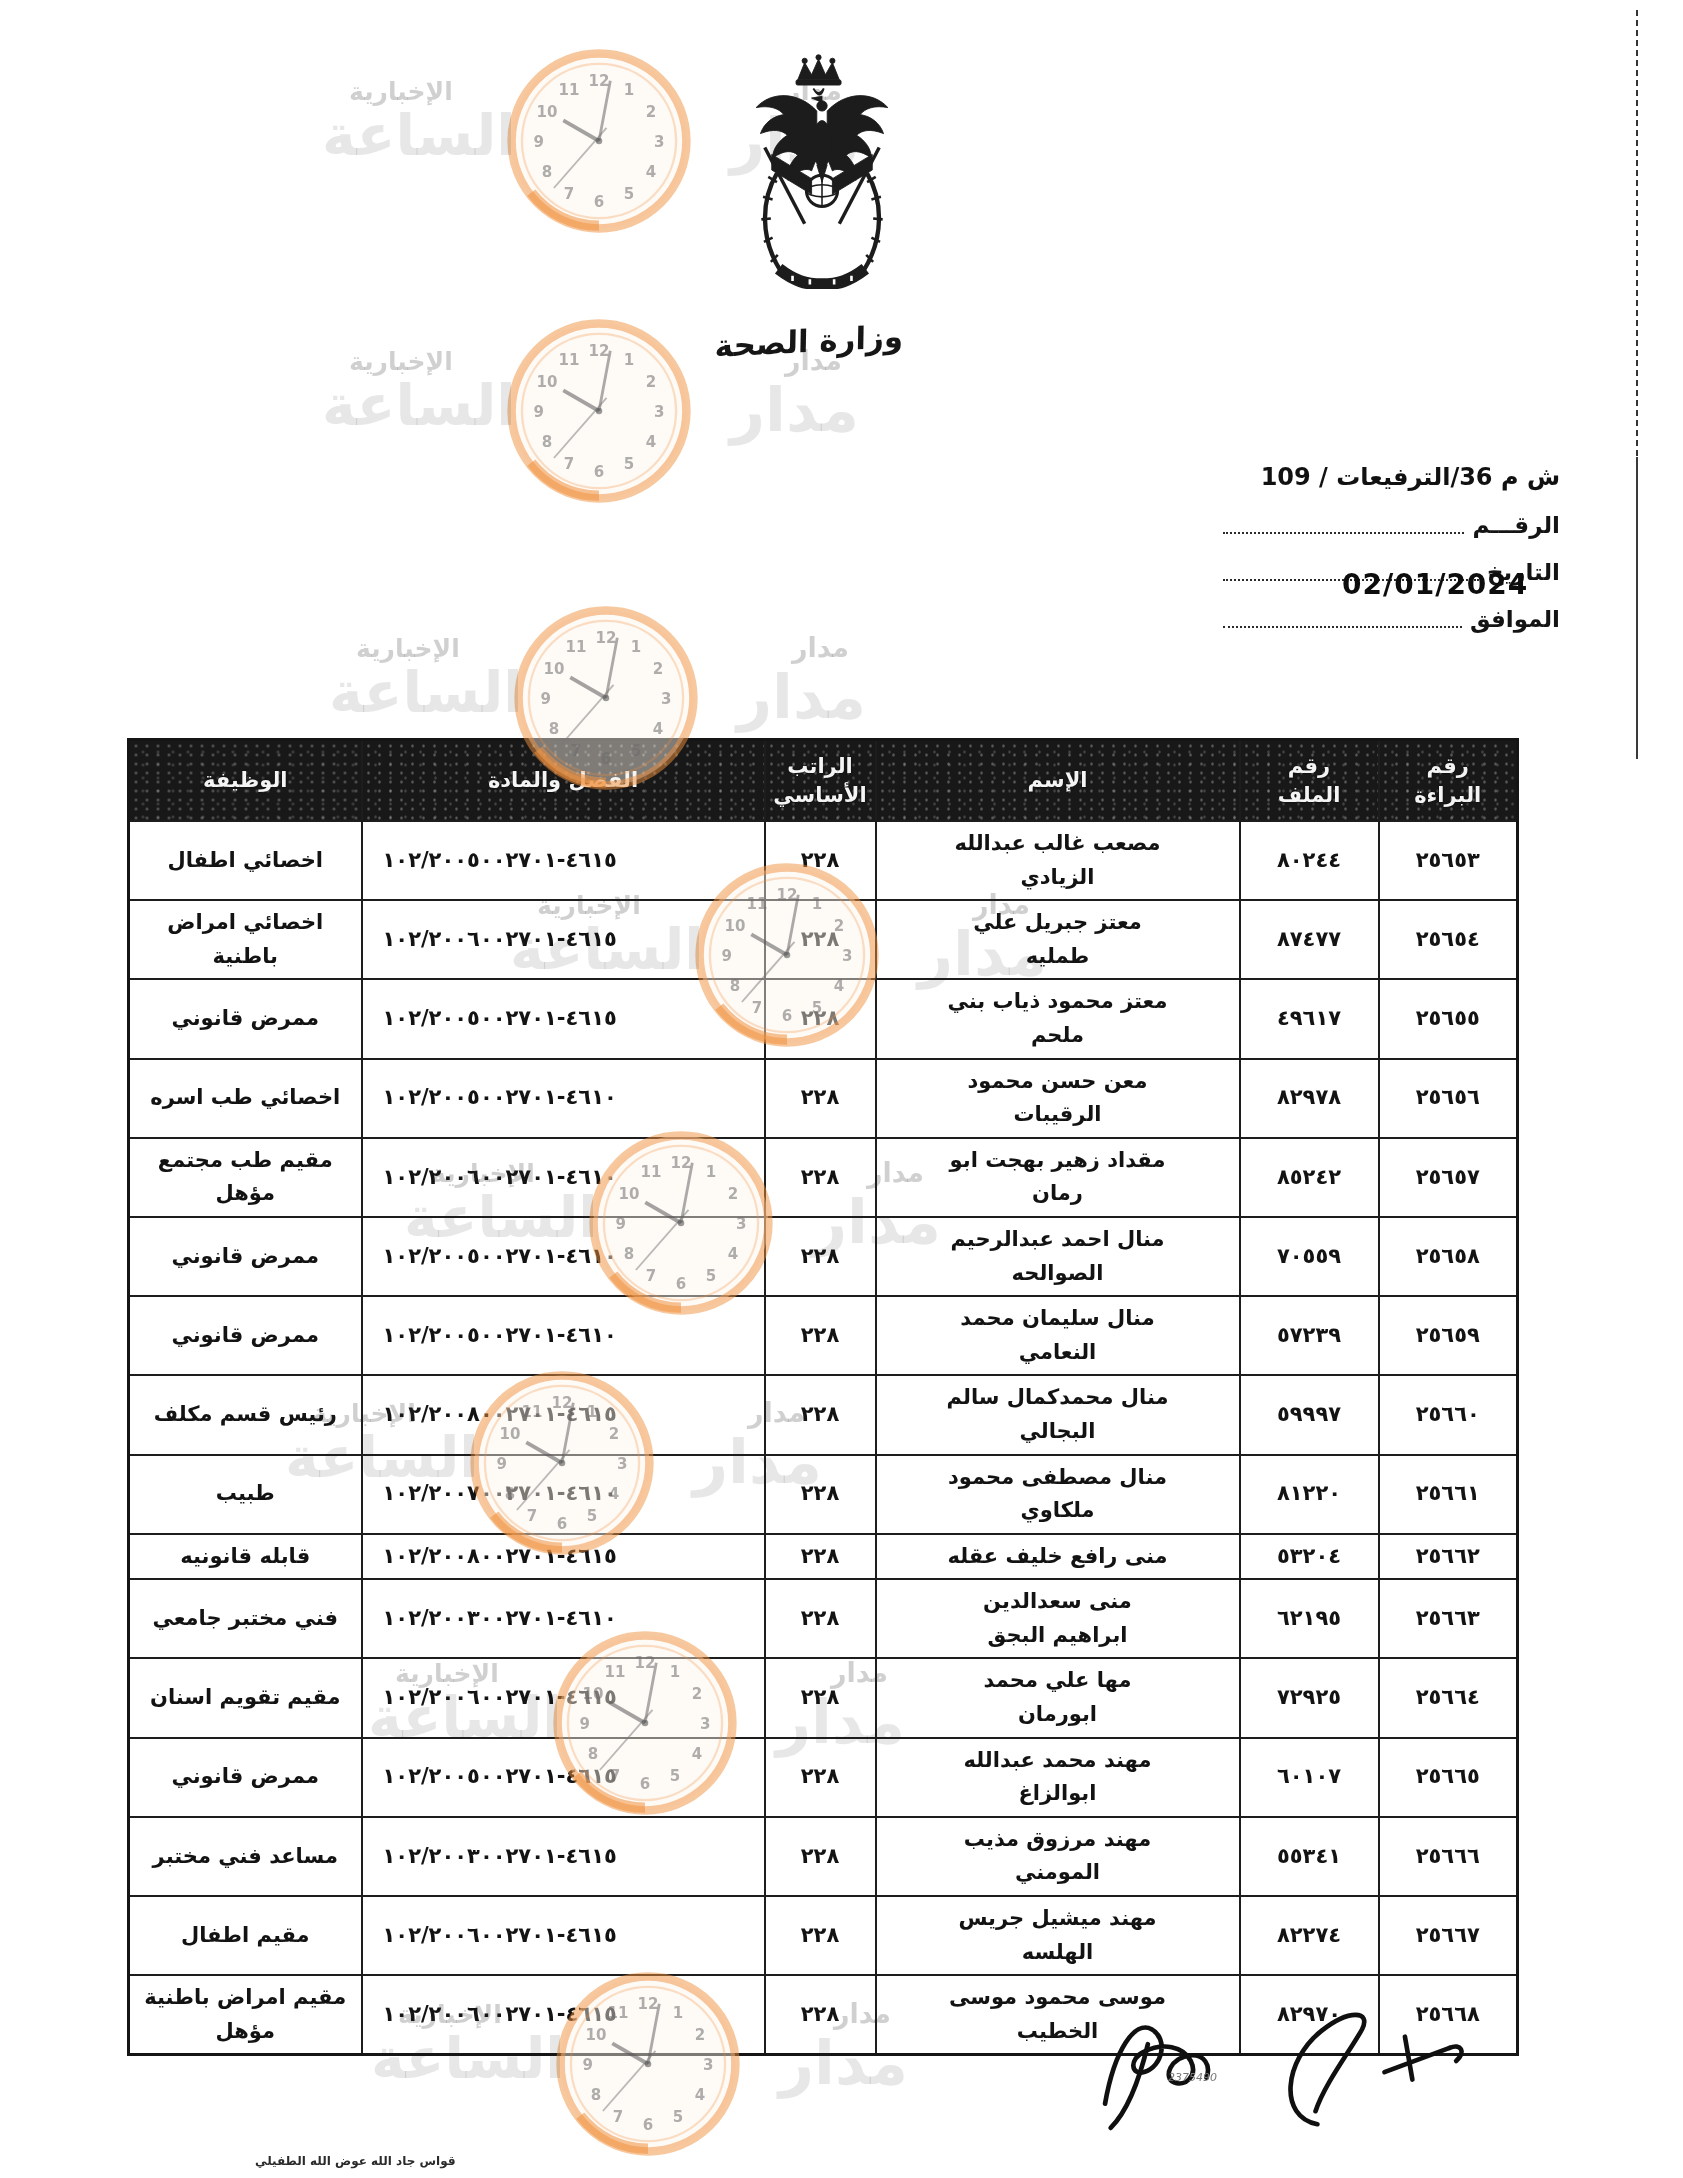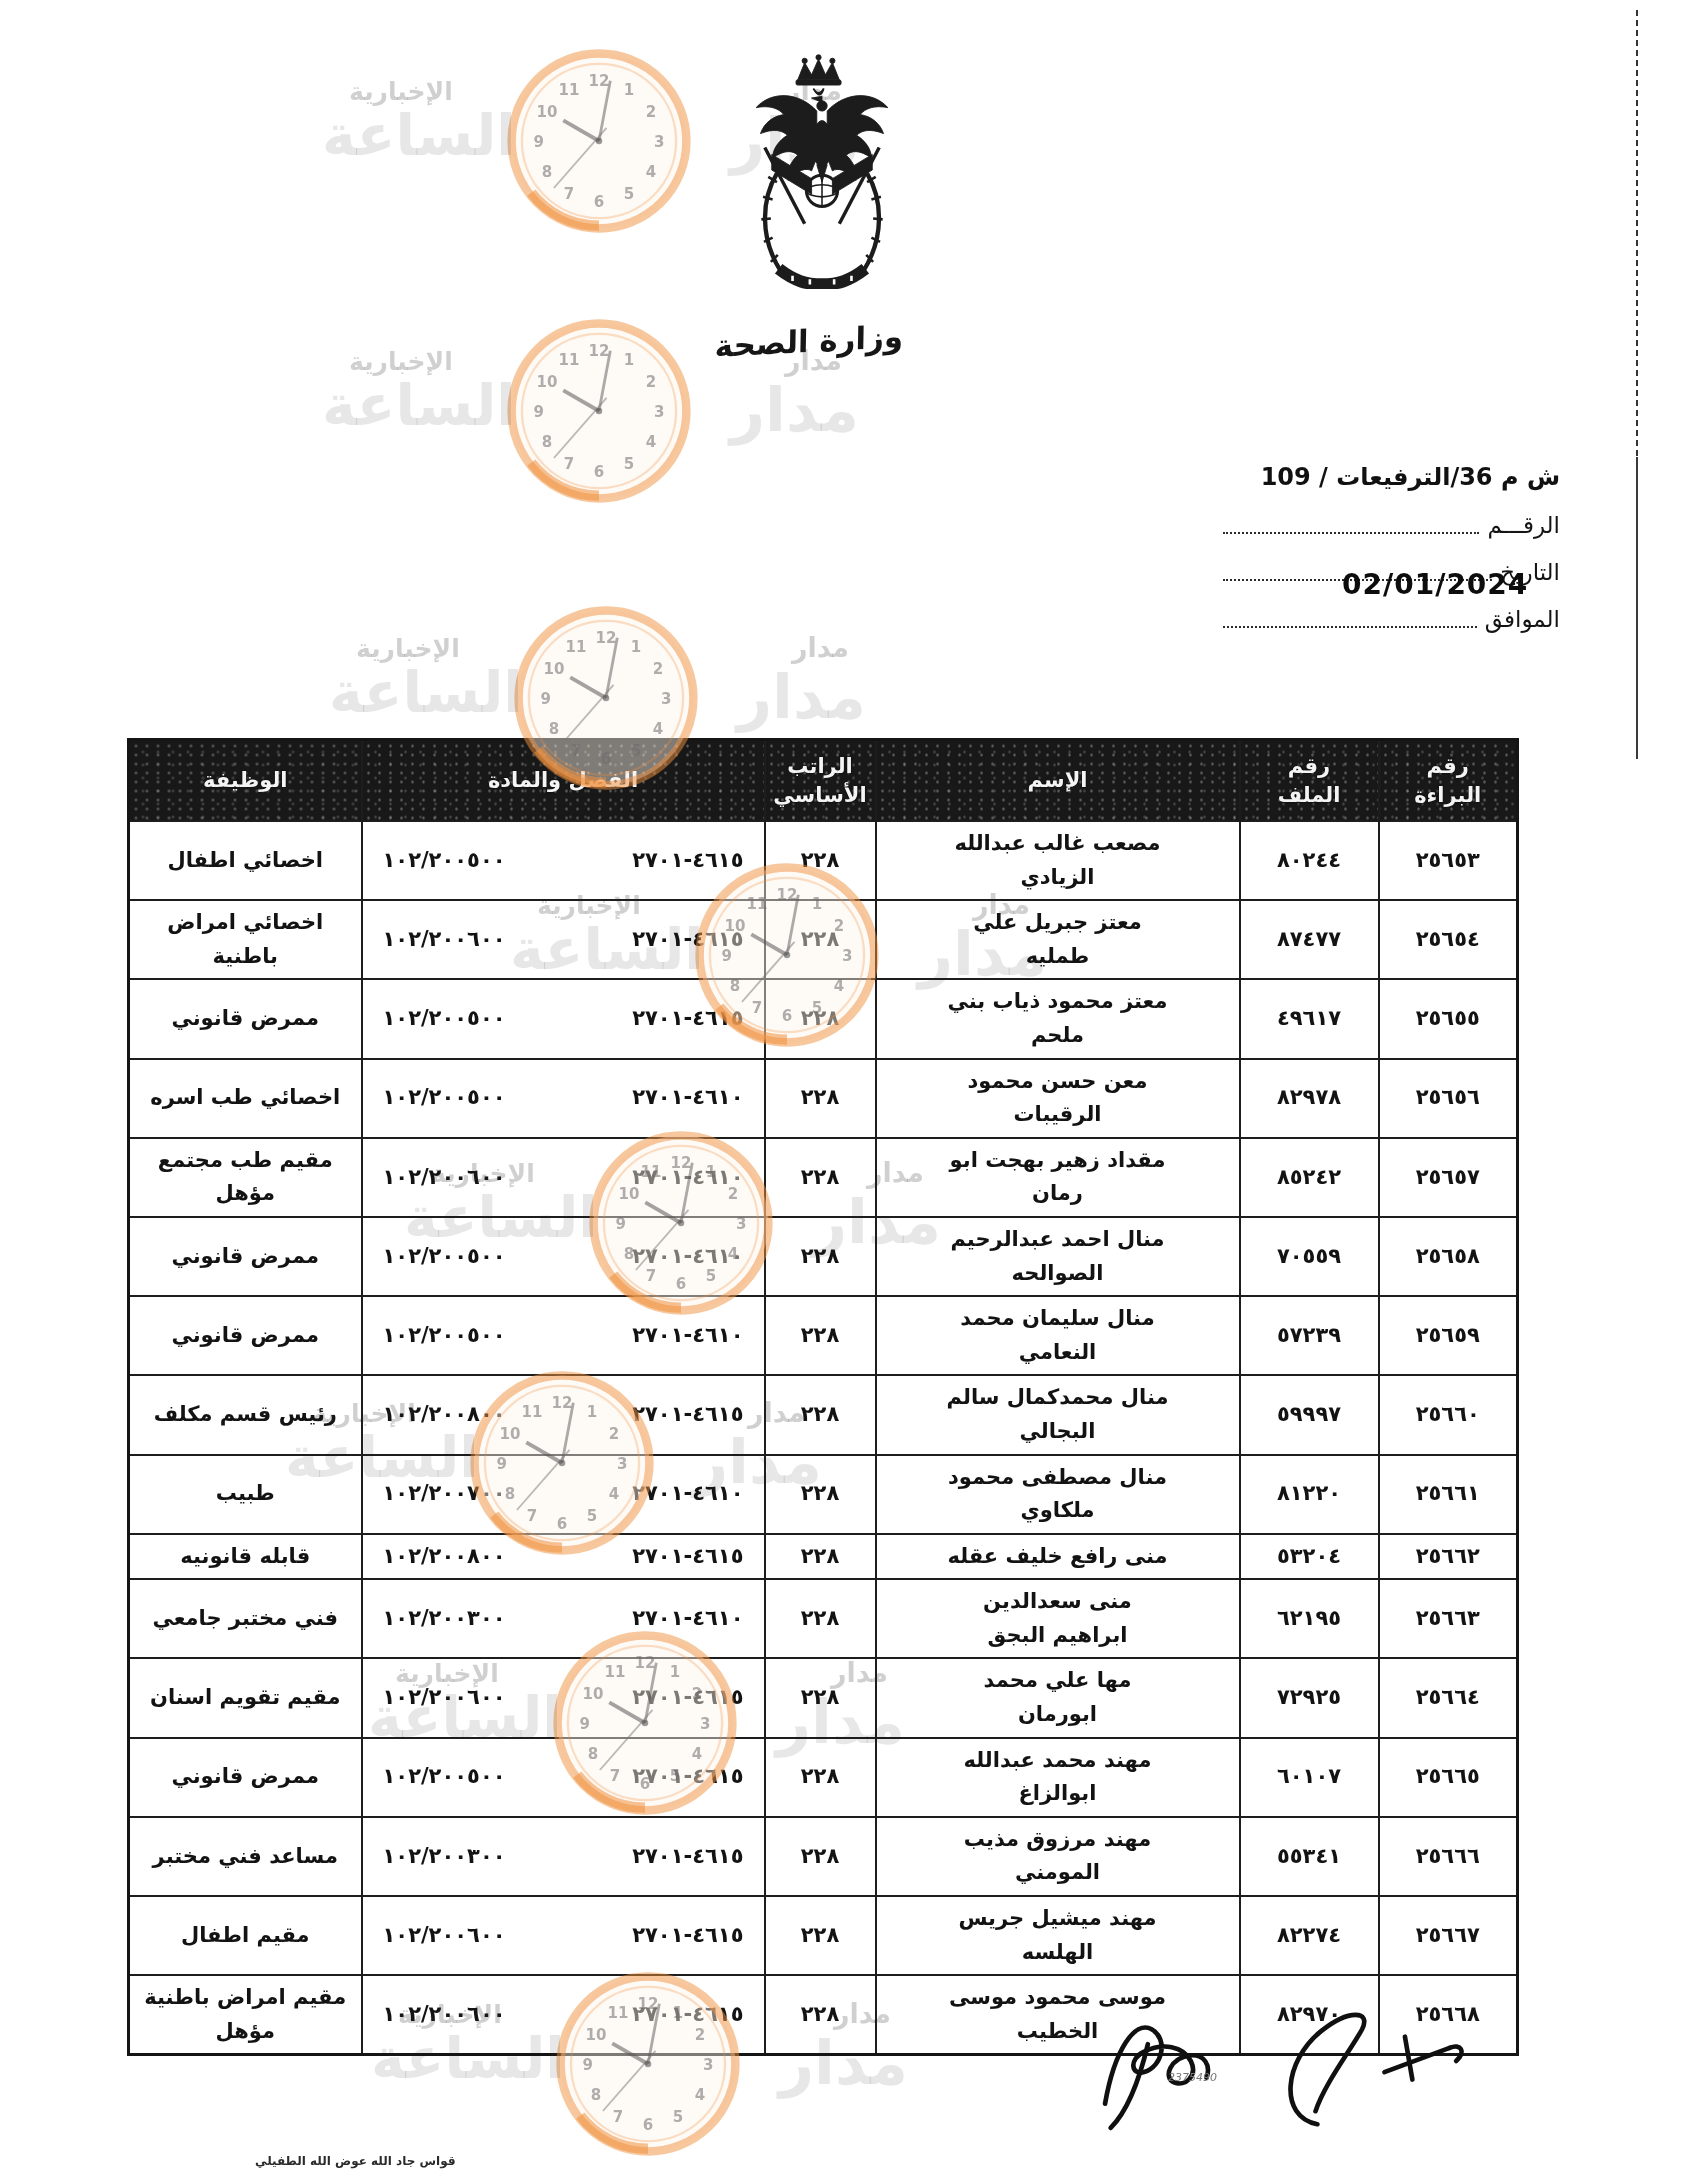--- a/index.html
+++ b/index.html
@@ -19,21 +19,21 @@
   .emblem{position:absolute;left:744px;top:51px;z-index:4;}
   .ministry{
     position:absolute;left:705px;top:323px;width:208px;z-index:4;
     font-size:31px;font-weight:700;color:#161616;text-align:center;
     transform:rotate(-3deg) skewX(-4deg);
   }
   
   .refblock{position:absolute;left:1223px;top:463px;width:337px;z-index:4;direction:rtl;}
   .refline{font-size:24px;font-weight:800;color:#111;text-align:left;padding-left:91px;white-space:nowrap;}
   .field{display:flex;direction:rtl;align-items:flex-end;height:47px;}
-  .field .lbl{font-size:23px;font-weight:400;color:#141414;margin-left:8px;white-space:nowrap;}
+  .field .lbl{font-size:23px;font-weight:700;color:#141414;margin-left:8px;white-space:nowrap;}
   .field .dots{flex:1;border-bottom:2.5px dotted #2a2a2a;height:1.2em;margin-bottom:4px;}
   .date-value{
     position:absolute;left:77px;top:105px;font-size:28px;font-weight:800;color:#0d0d0d;
     letter-spacing:1px;z-index:5;background:transparent;margin-left:42px;
   }
   
   .doc-table{
     position:absolute;left:127px;top:738px;width:1388px;z-index:2;
     border-collapse:collapse;direction:rtl;table-layout:fixed;
   }
@@ -46,21 +46,21 @@
       radial-gradient(circle, rgba(255,255,255,0.18) 1px, transparent 1.6px);
     background-size:11px 9px,15px 13px;background-position:0 0,5px 4px;
     color:#f4f4f4;font-size:21px;font-weight:700;height:77px;
     white-space:pre-line;line-height:1.35;text-shadow:0 0 2px rgba(0,0,0,0.9);
   }
   .doc-table td{
     font-size:21px;font-weight:700;color:#131313;text-align:center;
     vertical-align:middle;padding:5px 4px;line-height:1.6;
   }
   .pre{white-space:pre-line;}
-  .article-wrap{direction:ltr;display:flex;justify-content:space-between;padding:0 16px;}
+  .article-wrap{direction:ltr;display:flex;padding:0 16px;}
   
   .signature{position:absolute;left:1064px;top:1992px;z-index:4;}
   
   .edge-dash{position:absolute;left:1636px;top:10px;height:446px;border-left:2px dashed #333;z-index:1;}
   .edge-solid{position:absolute;left:1636px;top:457px;height:302px;border-left:2px solid #3a3a3a;z-index:1;}
   .clerk-note{
     position:absolute;left:255px;top:2154px;font-size:12px;font-weight:700;color:#2b2b2b;
     z-index:4;filter:blur(0.3px);direction:rtl;
   }
   .doc-code{position:absolute;left:1168px;top:2071px;font-size:11px;color:#777;z-index:4;font-style:italic;}

